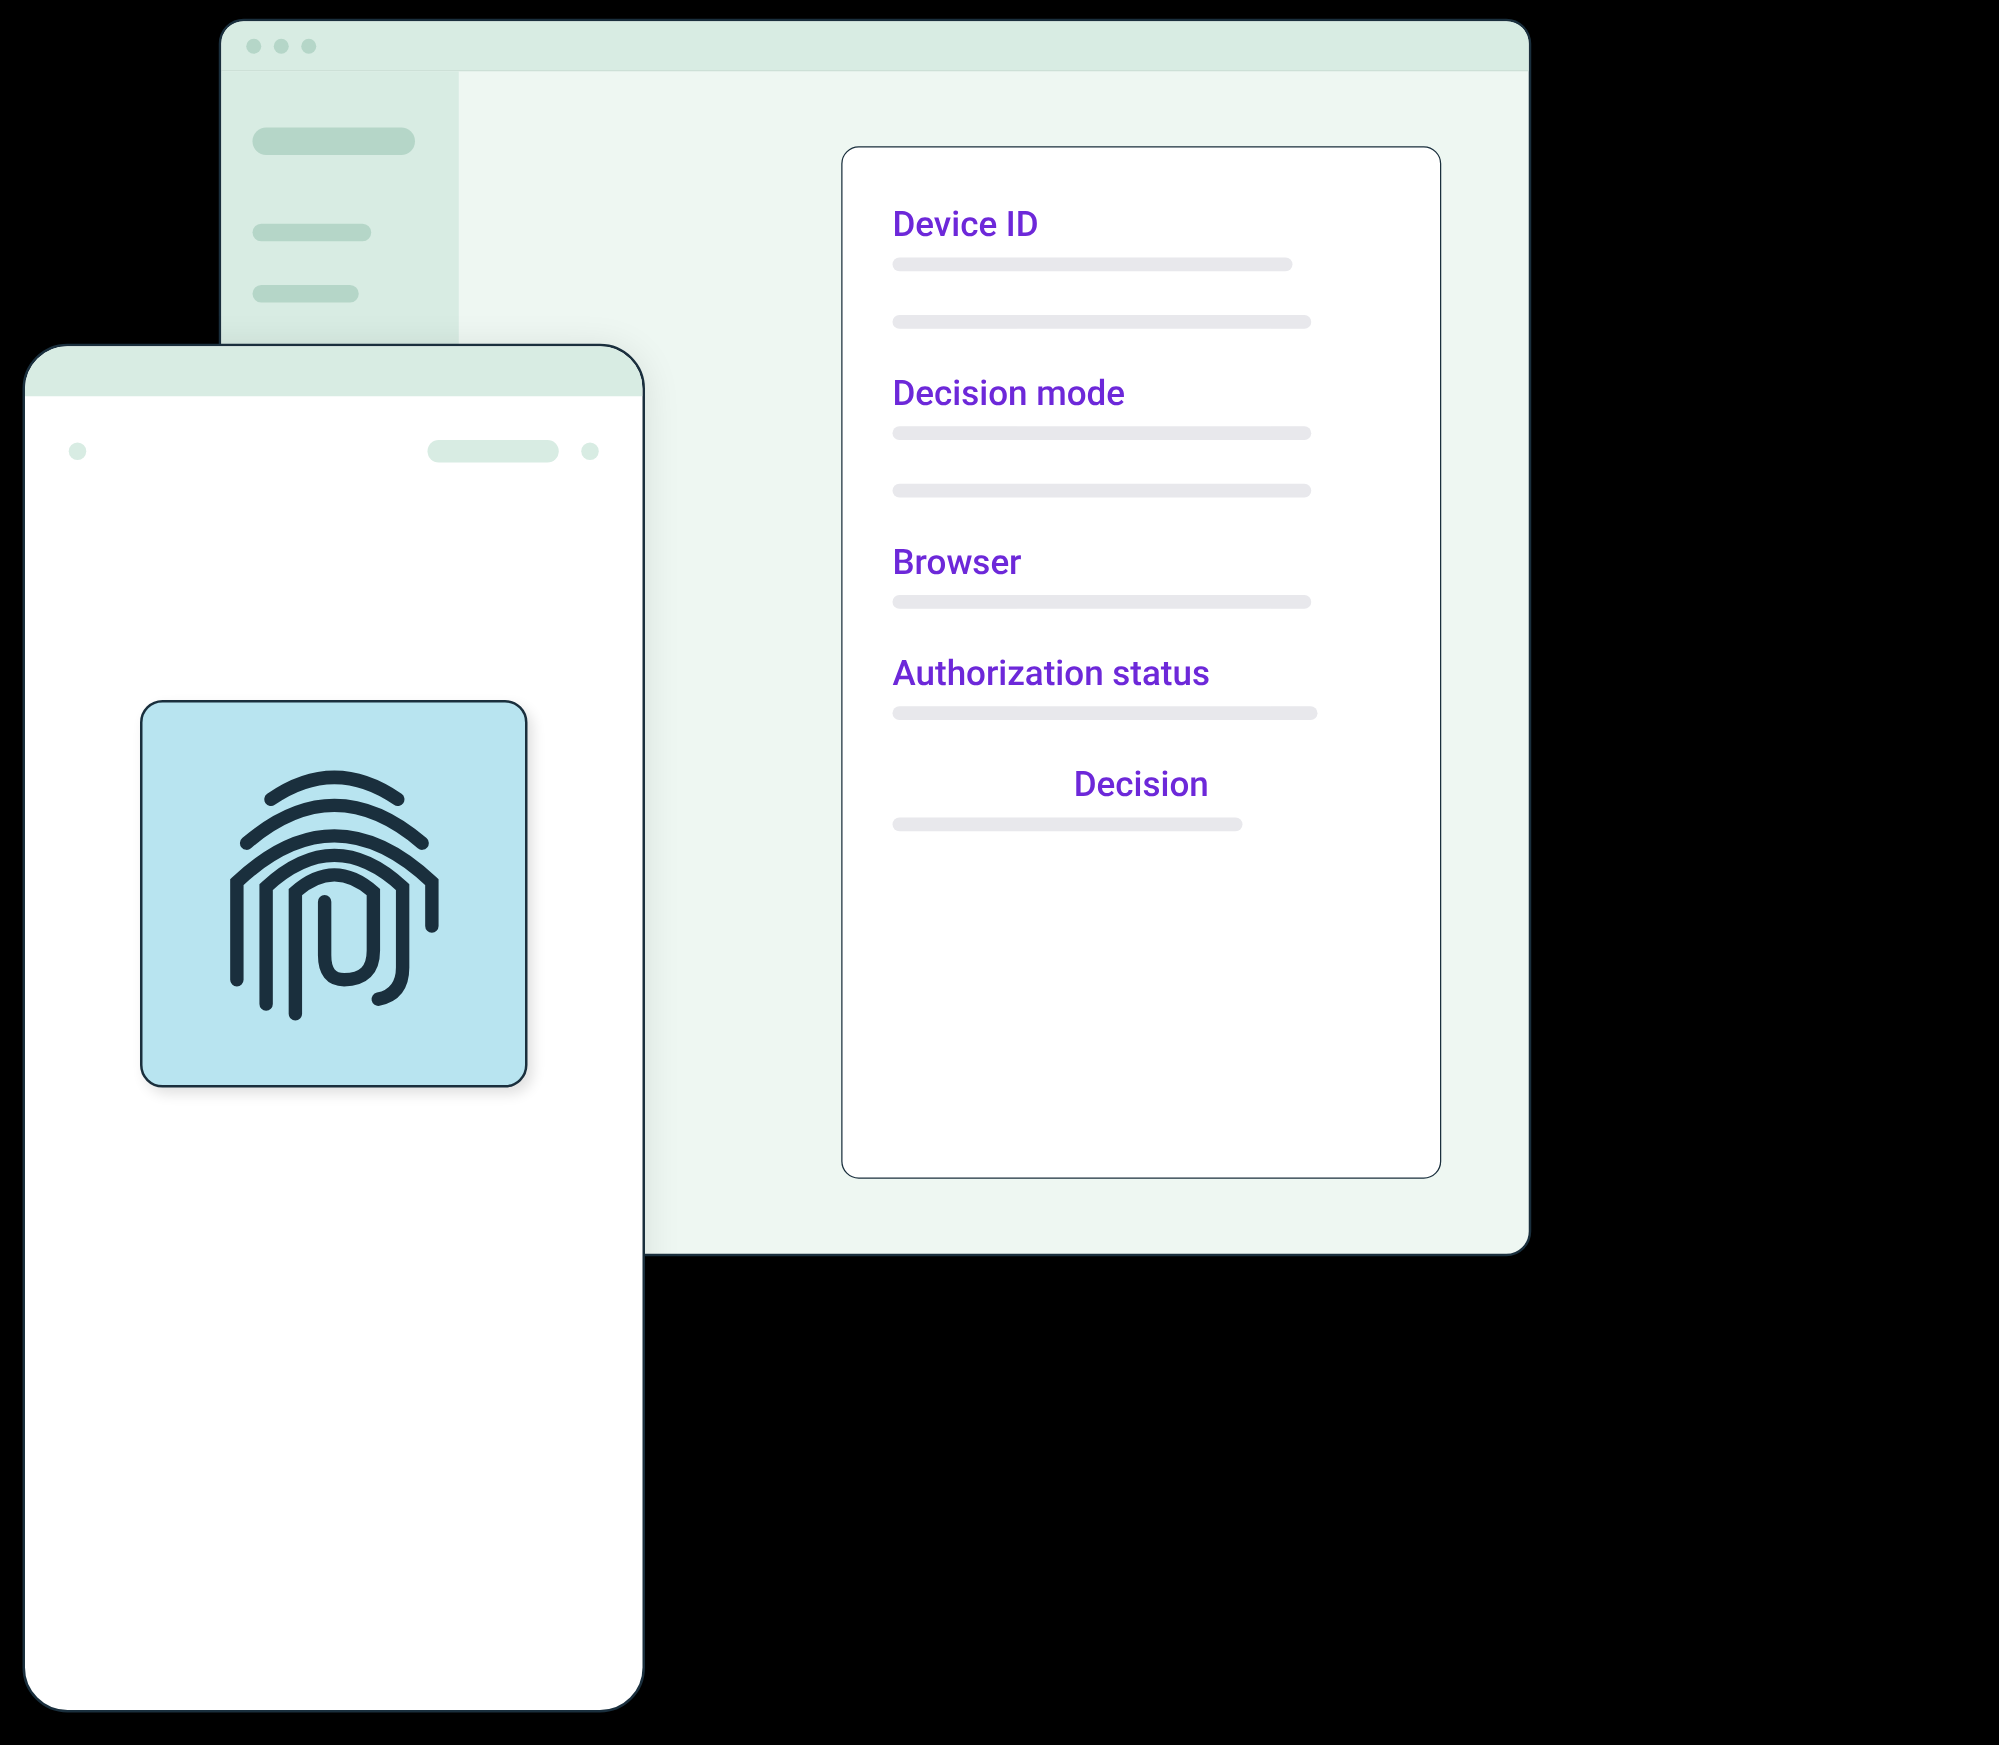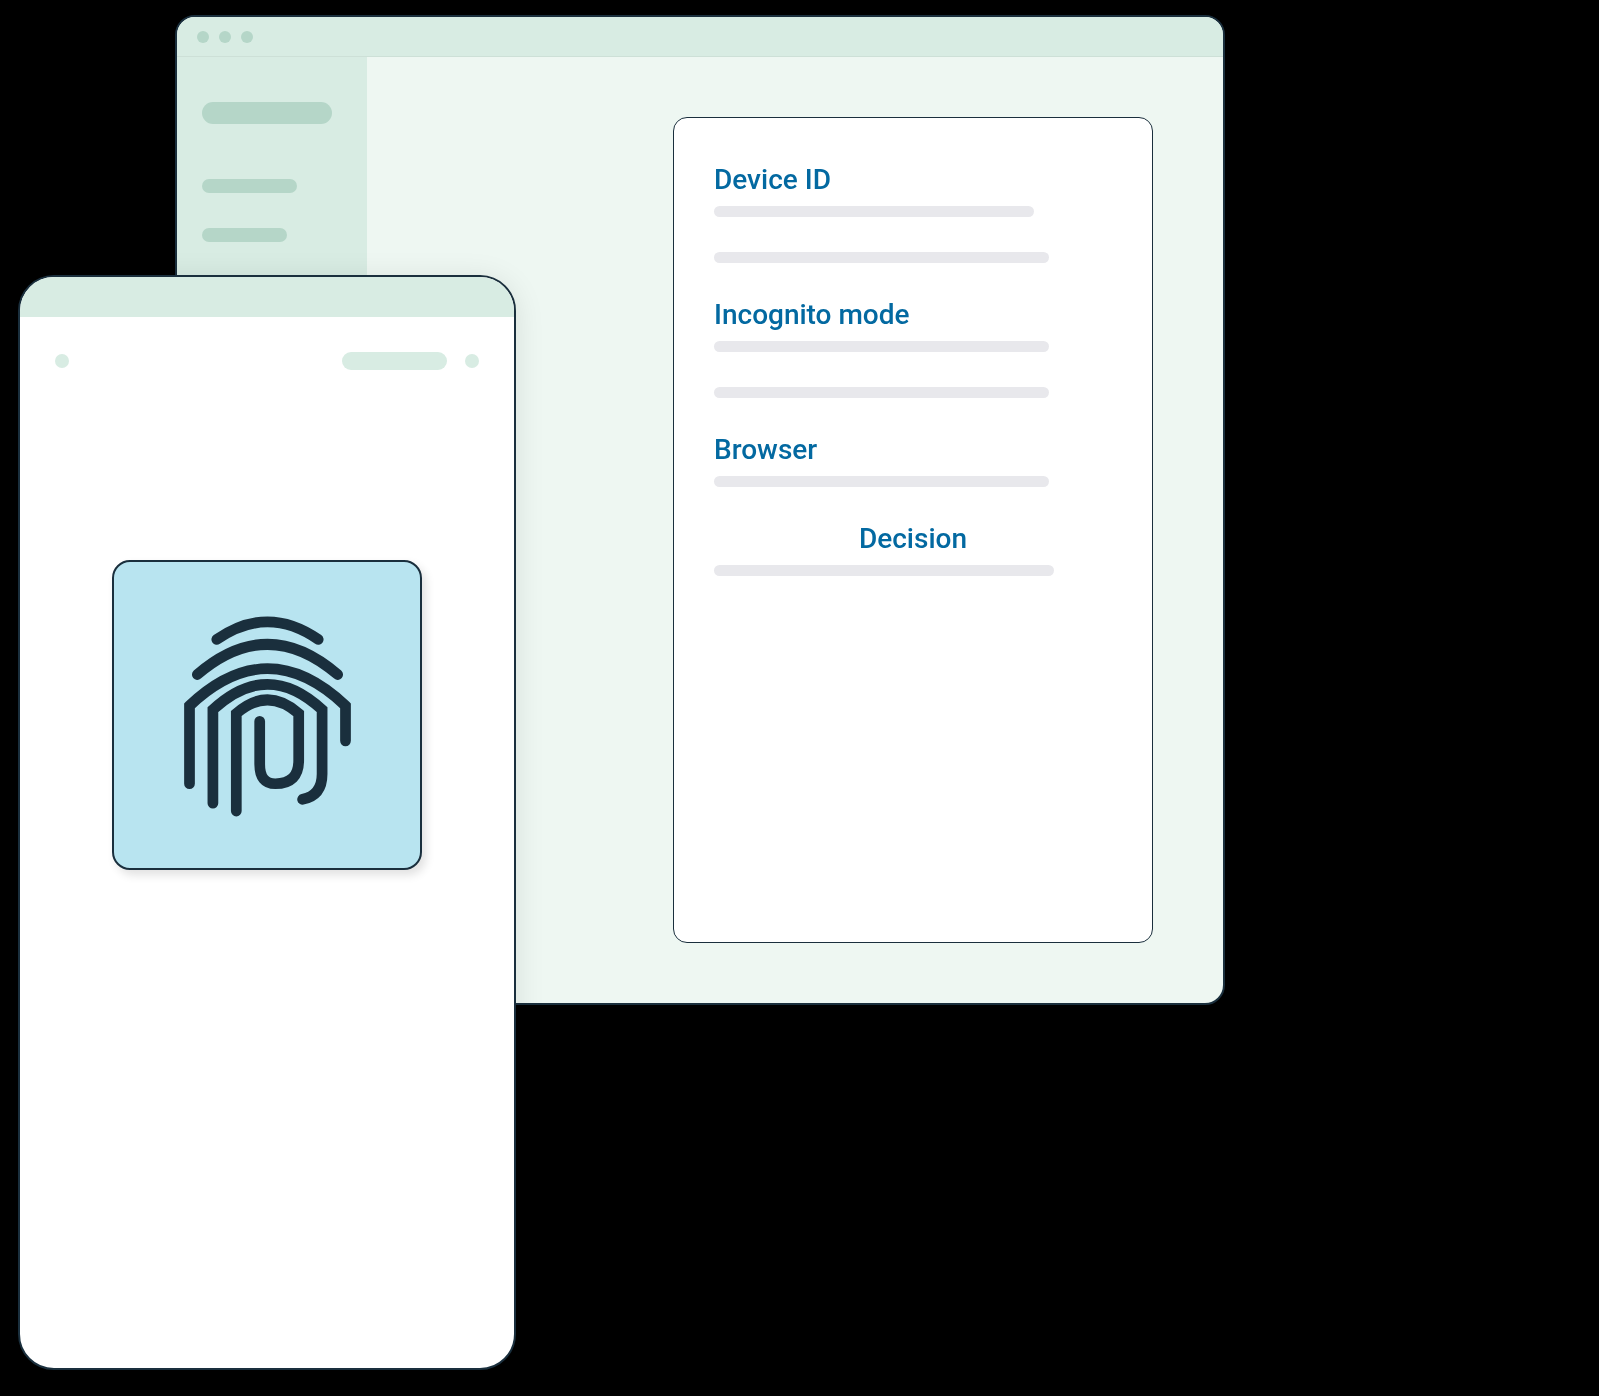--- a/index.html
+++ b/index.html
@@ -94,21 +94,21 @@
     }
     
     .info-row:last-child {
       margin-bottom: 0;
       text-align: center;
     }
     
     .info-label {
       font-size: 28px;
       font-weight: 500;
-      color: #0369a1;
+      color: #6d28d9;
       margin-bottom: 10px;
     }
     
     .info-value-bar {
       height: 11px;
       background: #e8e8ec;
       border-radius: 6px;
       width: 320px;
     }
     
@@ -215,28 +215,32 @@
     <div class="browser-main">
       <div class="info-card">
         <div class="info-row">
           <div class="info-label">Device ID</div>
           <div class="info-value-bar"></div>
         </div>
         <div class="info-row">
           <div class="info-value-bar"></div>
         </div>
         <div class="info-row">
-          <div class="info-label">Incognito mode</div>
+          <div class="info-label">Decision mode</div>
           <div class="info-value-bar"></div>
         </div>
         <div class="info-row">
           <div class="info-value-bar"></div>
         </div>
         <div class="info-row">
           <div class="info-label">Browser</div>
+          <div class="info-value-bar"></div>
+        </div>
+        <div class="info-row">
+          <div class="info-label">Authorization status</div>
           <div class="info-value-bar"></div>
         </div>
         <div class="info-row">
           <div class="info-label">Decision</div>
           <div class="info-value-bar"></div>
         </div>
       </div>
     </div>
   </div>
 </div>

